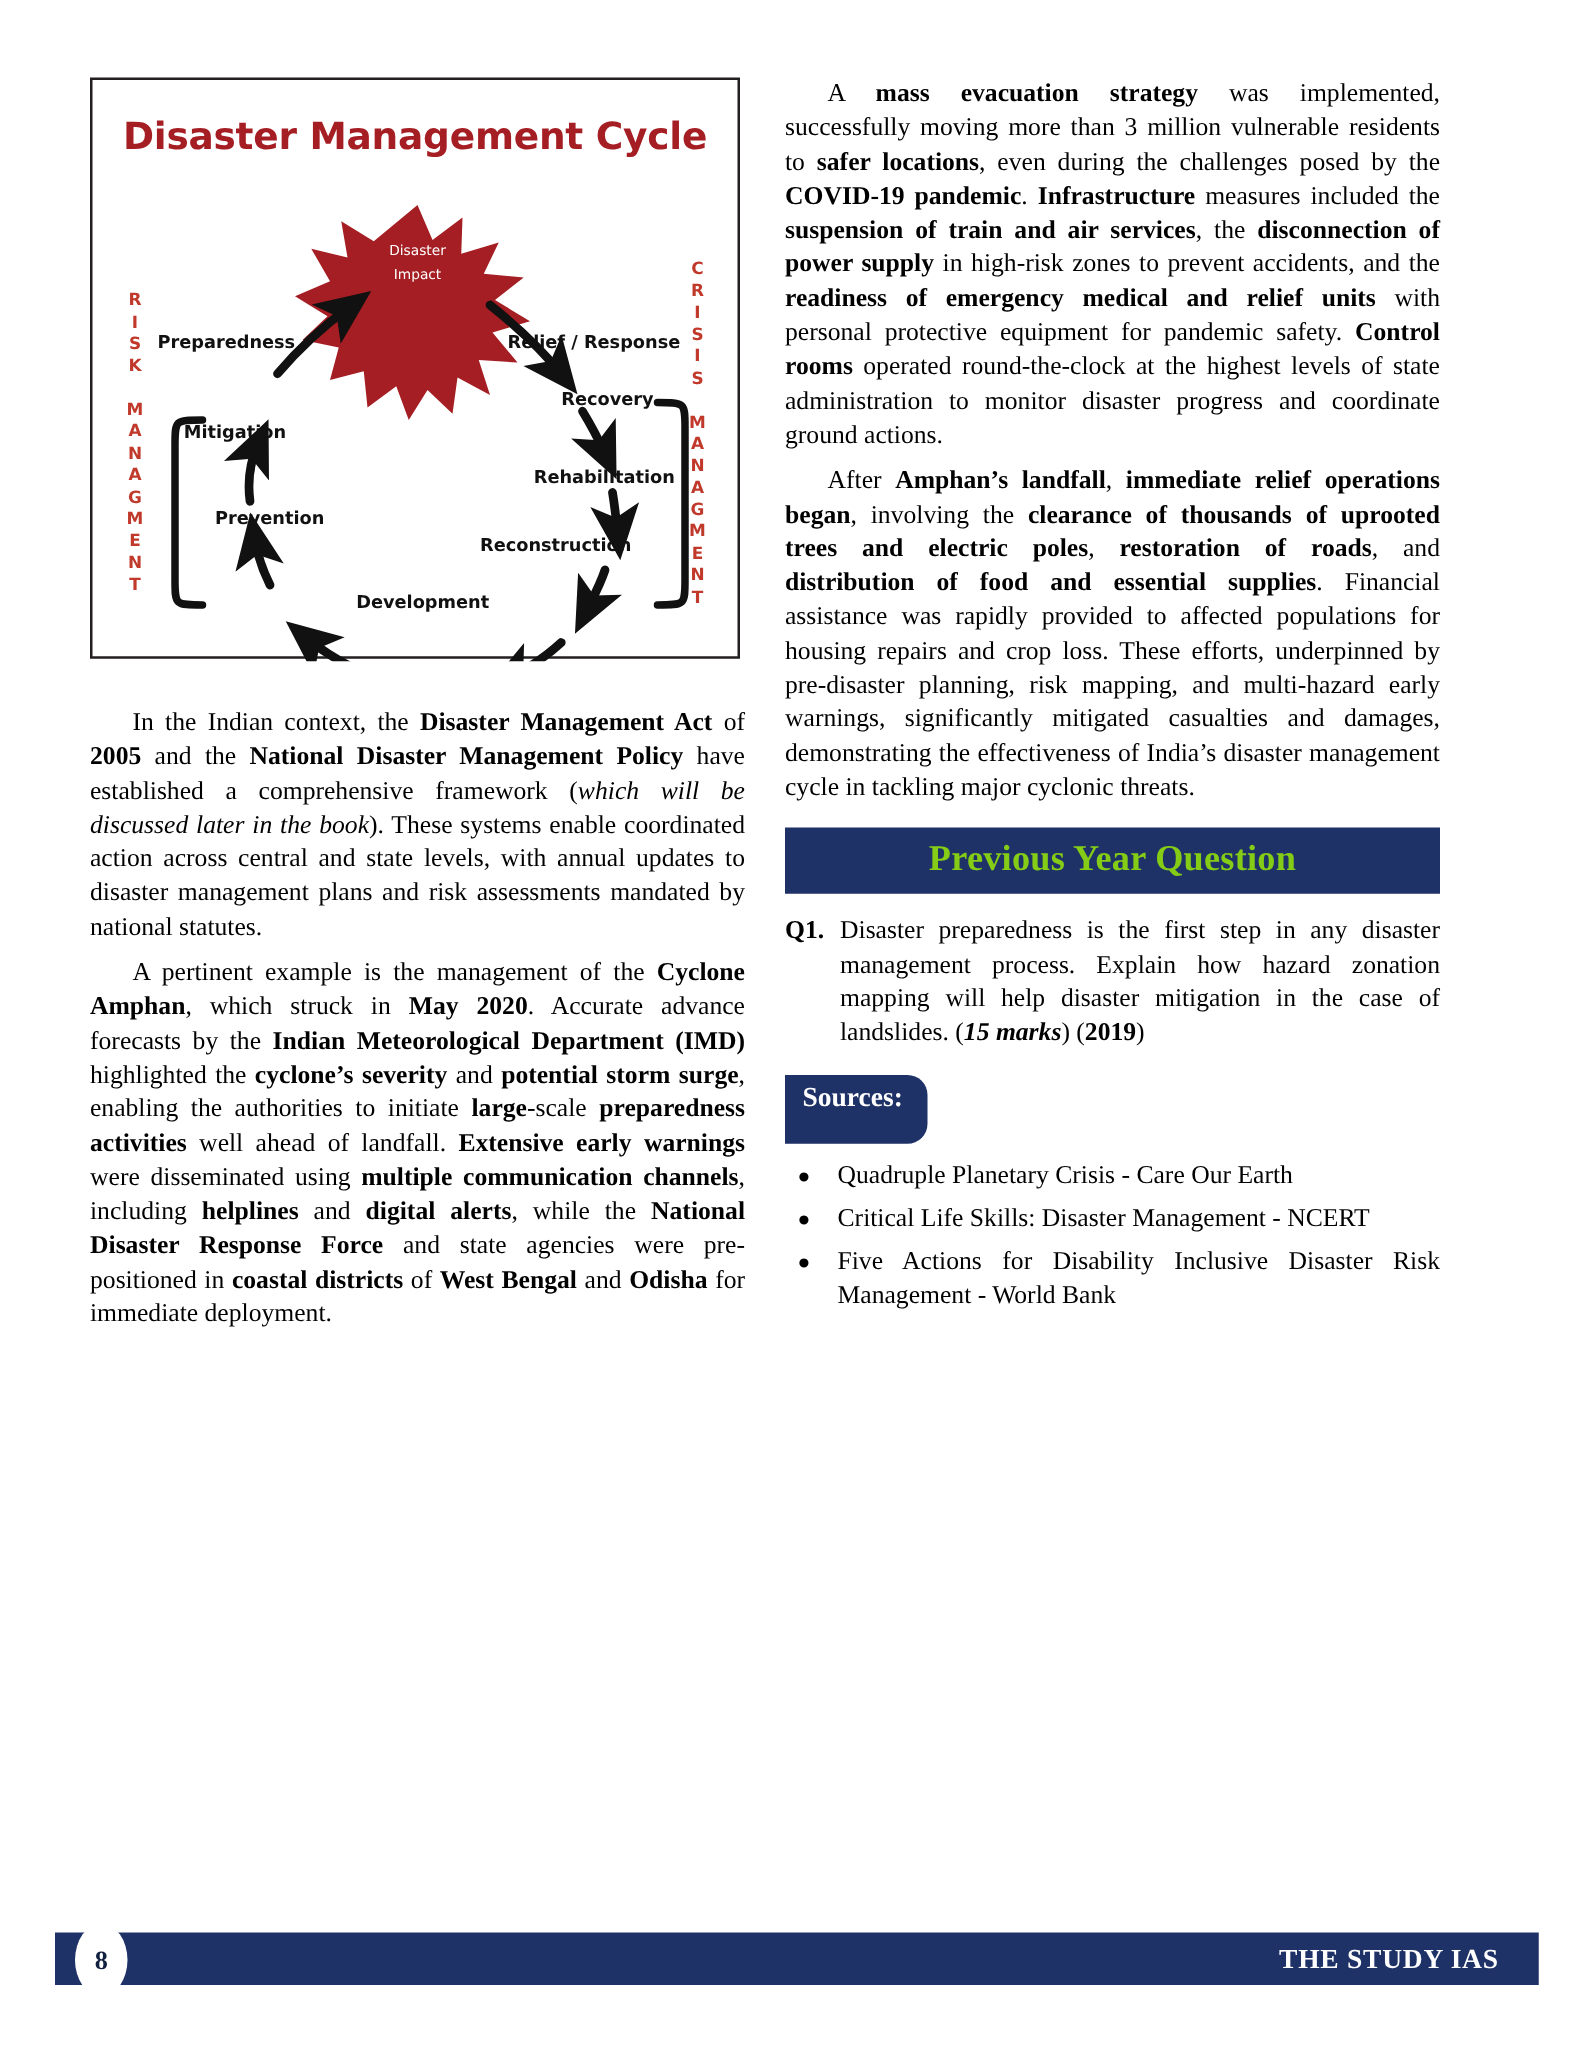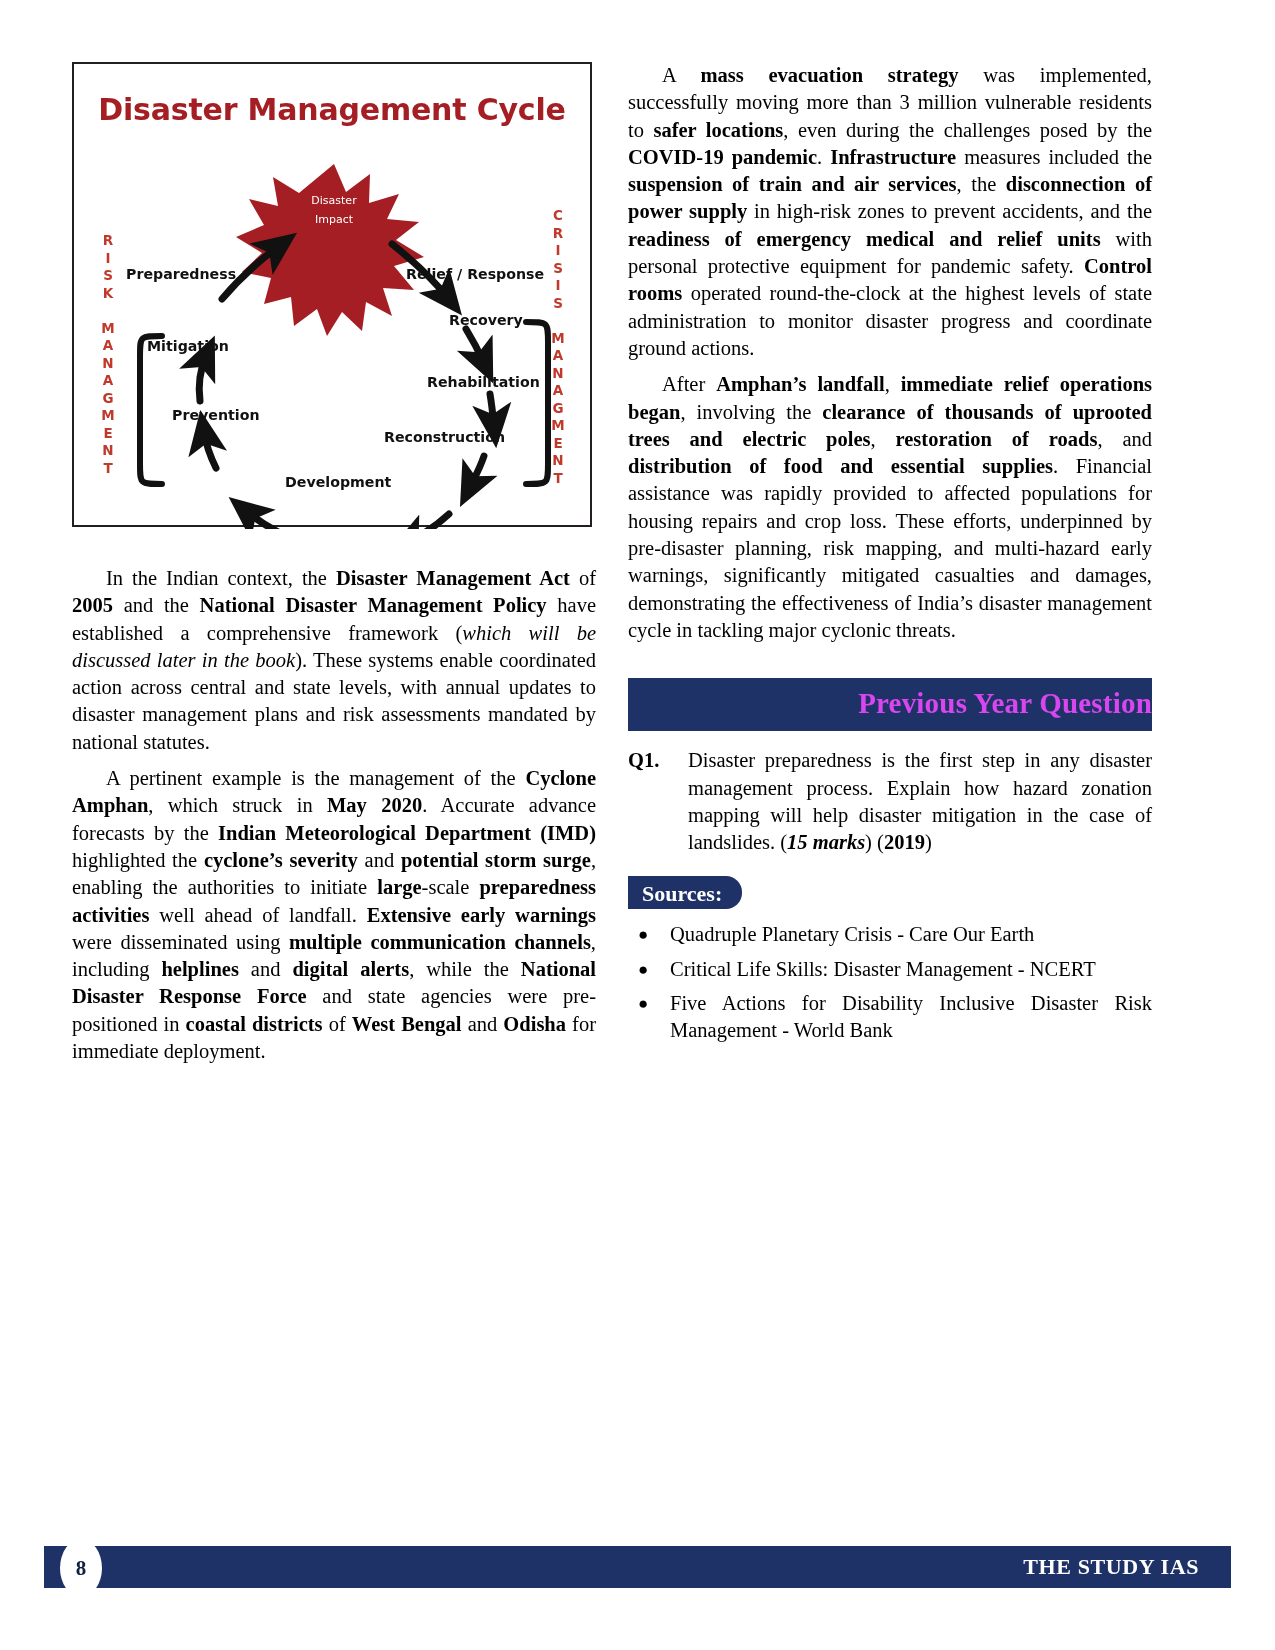--- a/index.html
+++ b/index.html
@@ -104,32 +104,32 @@
     left: 200px;
     top: 127px;
     z-index: 4;
     pointer-events: none;
   }
   .fig-svg { position: absolute; left: 0; top: 0; }
 
   
   .pyq-banner {
     background: #1f3267;
-    color: #d946ef;
-    text-align: right;
+    color: #84cc16;
+    text-align: center;
     font-size: 29px;
     font-weight: bold;
     padding: 9px 0 11px 0;
-    margin: 34px 0 16px 0;
+    margin: 18px 0 16px 0;
     letter-spacing: 0.2px;
   }
 
   .qrow {
     display: flex;
-    gap: 16px;
+    gap: 0px;
     margin-bottom: 14px;
   }
   .qnum {
     font-size: 20.5px;
     font-weight: bold;
     width: 44px;
     flex: 0 0 44px;
     line-height: 27.3px;
   }
   .qtext {
@@ -140,21 +140,21 @@
   }
   .qtext b { font-weight: bold; }
   .qtext i.bi { font-weight: bold; font-style: italic; }
 
   .sources-badge {
     display: inline-block;
     background: #1f3267;
     color: #fff;
     font-size: 22px;
     font-weight: bold;
-    padding: 5px 20px 2px 14px;
+    padding: 5px 20px 24px 14px;
     border-top-right-radius: 16px;
     border-bottom-right-radius: 16px;
     margin: 6px 0 12px 0;
   }
   ul.sources {
     list-style: none;
     margin: 0;
     padding: 0;
   }
   ul.sources li {

